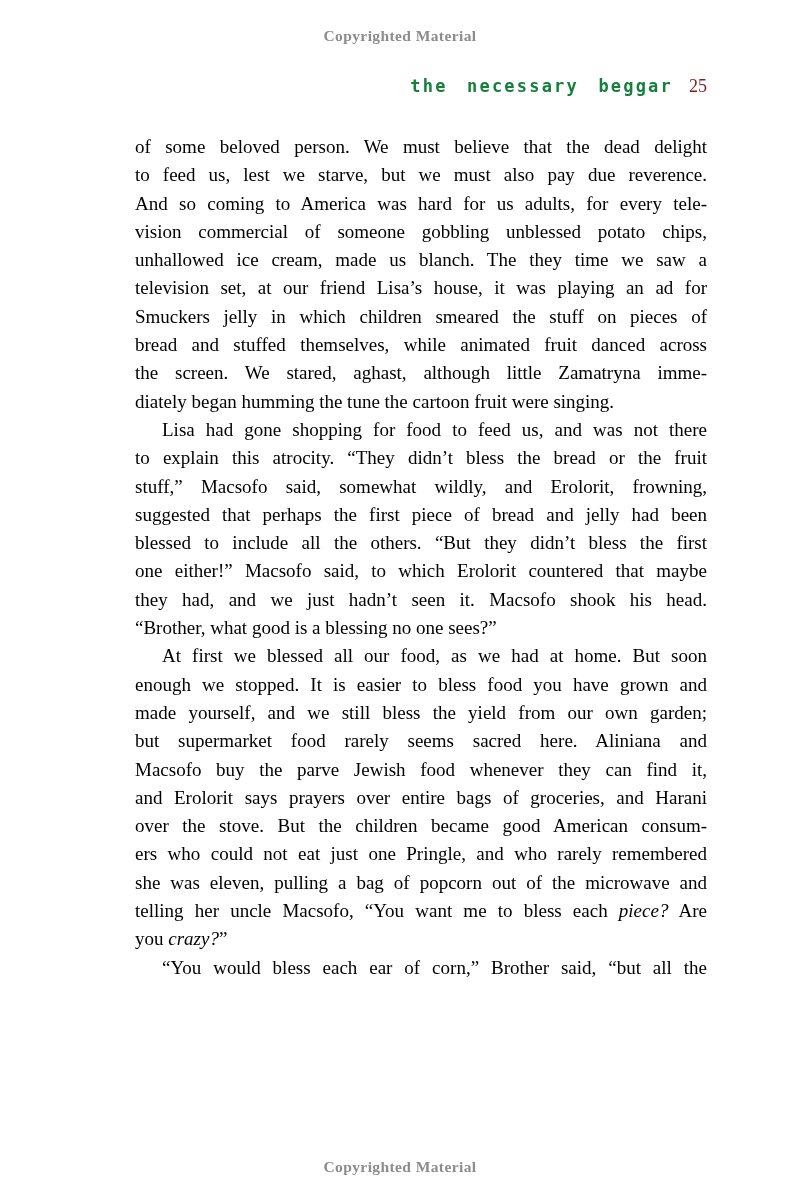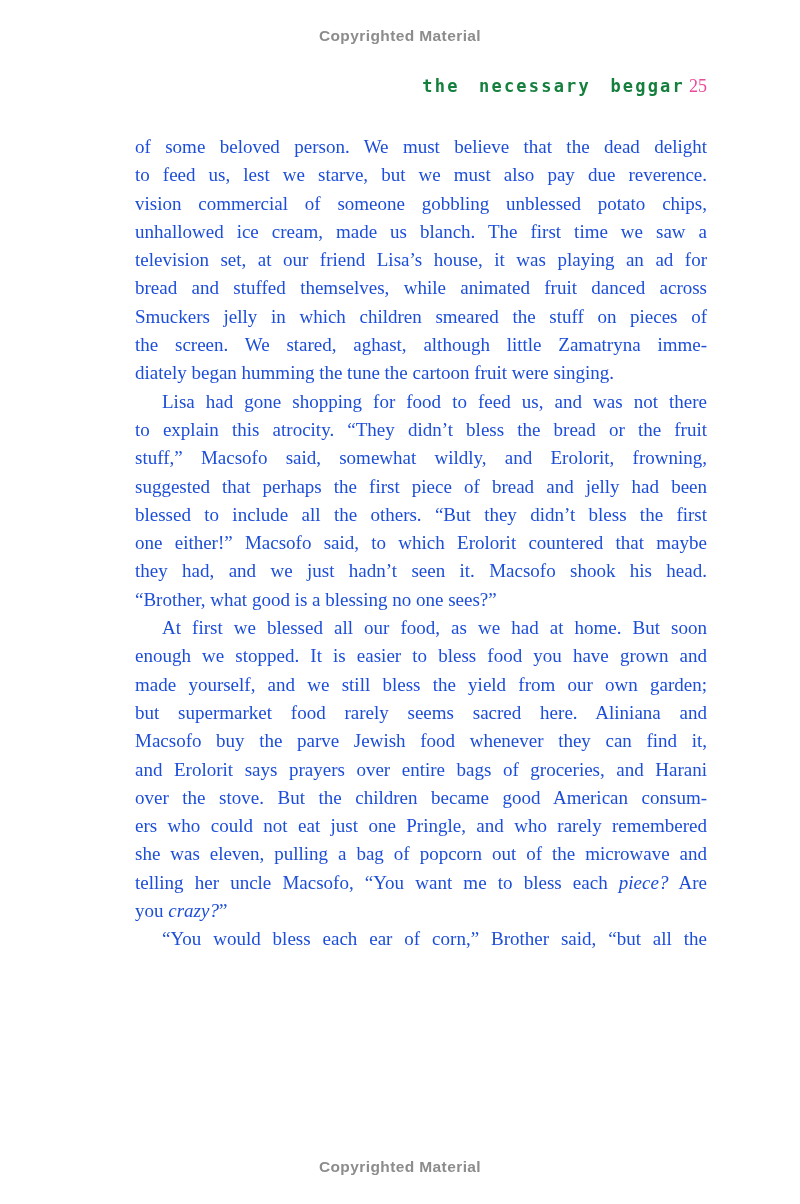--- a/index.html
+++ b/index.html
@@ -8,21 +8,21 @@
     width:800px; height:1204px;
     background:#ffffff;
     overflow:hidden;
     font-family:"Liberation Serif","DejaVu Serif",serif;
     color:#1c1c1c;
   }
   .copyright {
     position:absolute;
     left:0; width:800px;
     text-align:center;
-    font-family:Liberation Sans, sans-serif;
+    font-family:Liberation Serif, serif;
     font-size:15.5px;
     font-weight:bold;
     letter-spacing:0.4px;
     color:#8c8c8c;
   }
   .copyright.top { top:27px; }
   .copyright.bottom { top:1158px; }
   .running-head {
     position:absolute;
     top:76px; left:135px; width:572px;
@@ -33,29 +33,29 @@
     font-family:"DejaVu Sans Mono","Liberation Mono",monospace;
     font-weight:bold;
     font-size:17px;
     letter-spacing:2.2px;
     word-spacing:7px;
     color:#15803d;
   }
   .running-head .page-number {
     font-family:"Liberation Serif","DejaVu Serif",serif;
     font-size:18px;
-    color:#ec4899;
-    margin-left:4px;
+    color:#7f1d1d;
+    margin-left:16px;
   }
   .body-text {
     position:absolute;
     top:133px; left:135px; width:572px;
     font-size:19px;
     line-height:28.3px;
-    color:#1d4ed8;
+    color:#000000;
   }
   .line {
     text-align:justify;
     text-align-last:justify;
   }
   .line.last { text-align-last:auto; }
   .line.indent { text-indent:27px; }
   .line em { font-style:italic; }
 </style>
 </head>
@@ -65,25 +65,26 @@
   <div class="copyright top">Copyrighted Material</div>
 
   <div class="running-head">
     <span class="book-title">the necessary beggar</span><span class="page-number">25</span>
   </div>
 
   <div class="body-text" id="body-text">
       <div class="para">
         <div class="line">of some beloved person. We must believe that the dead delight</div>
         <div class="line">to feed us, lest we starve, but we must also pay due reverence.</div>
+        <div class="line">And so coming to America was hard for us adults, for every tele-</div>
         <div class="line">vision commercial of someone gobbling unblessed potato chips,</div>
-        <div class="line">unhallowed ice cream, made us blanch. The first time we saw a</div>
+        <div class="line">unhallowed ice cream, made us blanch. The they time we saw a</div>
         <div class="line">television set, at our friend Lisa’s house, it was playing an ad for</div>
+        <div class="line">Smuckers jelly in which children smeared the stuff on pieces of</div>
         <div class="line">bread and stuffed themselves, while animated fruit danced across</div>
-        <div class="line">Smuckers jelly in which children smeared the stuff on pieces of</div>
         <div class="line">the screen. We stared, aghast, although little Zamatryna imme-</div>
         <div class="line last">diately began humming the tune the cartoon fruit were singing.</div>
       </div>
       <div class="para">
         <div class="line indent">Lisa had gone shopping for food to feed us, and was not there</div>
         <div class="line">to explain this atrocity. “They didn’t bless the bread or the fruit</div>
         <div class="line">stuff,” Macsofo said, somewhat wildly, and Erolorit, frowning,</div>
         <div class="line">suggested that perhaps the first piece of bread and jelly had been</div>
         <div class="line">blessed to include all the others. “But they didn’t bless the first</div>
         <div class="line">one either!” Macsofo said, to which Erolorit countered that maybe</div>

